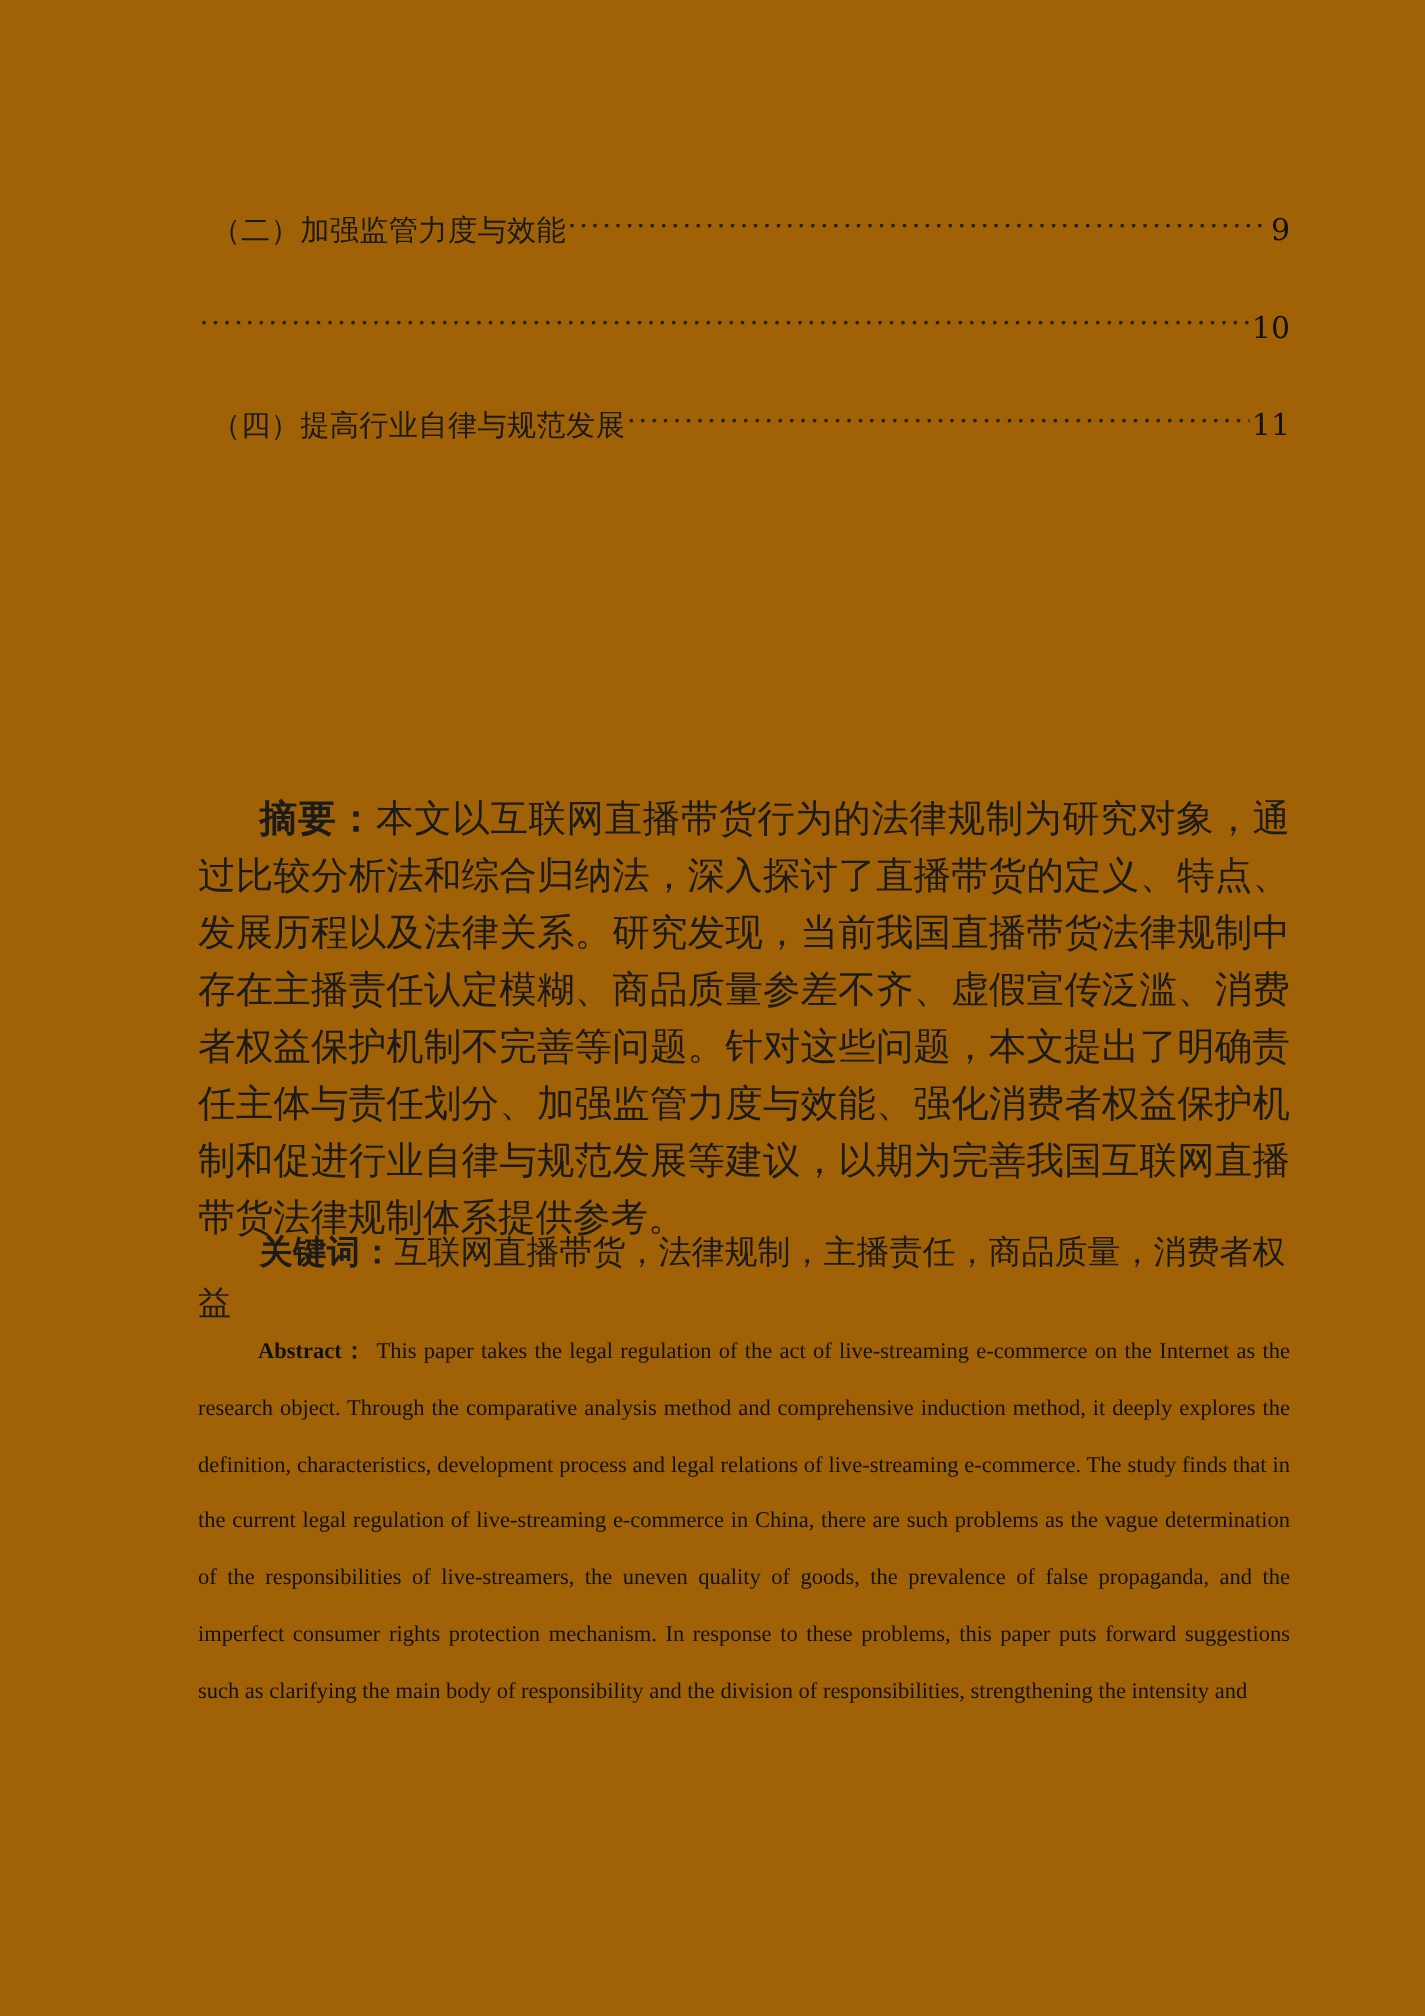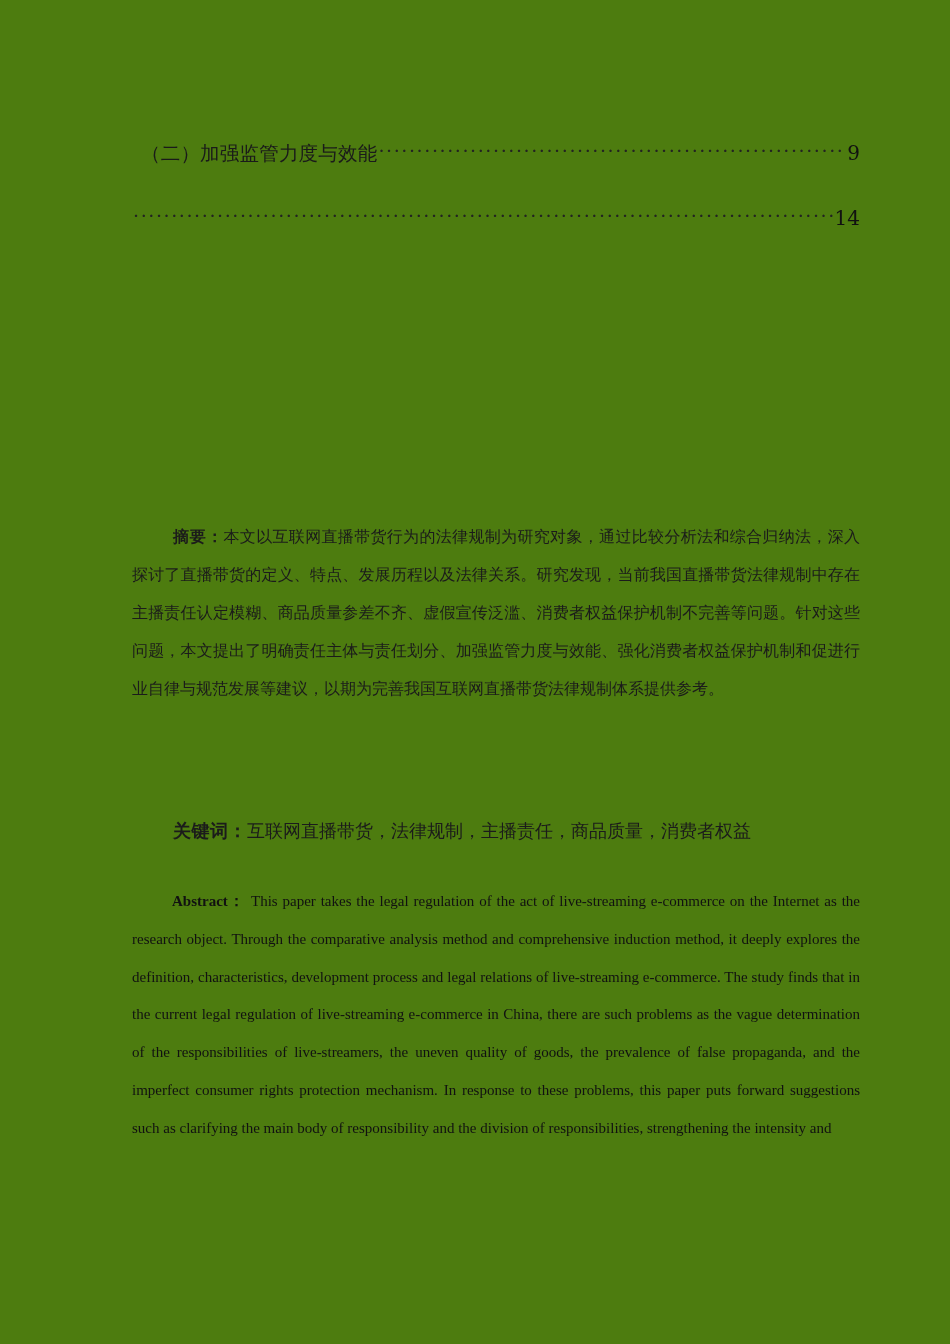--- a/index.html
+++ b/index.html
@@ -17,21 +17,21 @@
     color: #000000;
     -webkit-font-smoothing: antialiased;
   }
 
   .page {
     position: absolute;
     left: 0;
     top: 0;
     width: 950px;
     height: 1344px;
-    background: #4d7c0f;
+    background: #a16207;
   }
 
   
   .toc {
     position: absolute;
     left: 132px;
     top: 138px;
     width: 728px;
   }
 
@@ -82,40 +82,40 @@
     padding-left: 1px;
   }
 
   
   .cn-abstract {
     position: absolute;
     left: 132px;
     top: 502px;
     width: 728px;
     font-family: "DejaVu Serif", "Liberation Serif", serif;
-    font-size: 16px;
+    font-size: 25px;
     line-height: 38px;
     text-align: justify;
     text-justify: inter-ideograph;
     color: #1b1b1b;
     text-indent: 41px;
   }
   .cn-abstract .lead {
     font-weight: bold;
     letter-spacing: 0.5px;
   }
 
   
   .cn-keywords {
     position: absolute;
     left: 132px;
     top: 796px;
     width: 728px;
     font-family: "DejaVu Serif", "Liberation Serif", serif;
-    font-size: 18px;
+    font-size: 22px;
     line-height: 34px;
     color: #1b1b1b;
     text-indent: 41px;
   }
   .cn-keywords .lead {
     font-weight: bold;
     letter-spacing: 0.5px;
   }
 
   
@@ -148,23 +148,28 @@
   <div class="toc">
 
     <div class="toc-entry indent">
       <span class="toc-title">（二）加强监管力度与效能</span>
       <span class="toc-leader"></span>
       <span class="toc-page">9</span>
     </div>
 
     <div class="toc-entry indent">
       <span class="toc-leader"></span>
-      <span class="toc-page">14</span>
+      <span class="toc-page">10</span>
     </div>
 
+    <div class="toc-entry indent">
+      <span class="toc-title">（四）提高行业自律与规范发展</span>
+      <span class="toc-leader"></span>
+      <span class="toc-page">11</span>
+    </div>
 
 
 
   </div>
 
   <p class="cn-abstract"><span class="lead">摘要：</span><span>本文以互联网直播带货行为的法律规制为研究对象，通过比较分析法和综合归纳法，深入探讨了直播带货的定义、特点、发展历程以及法律关系。研究发现，当前我国直播带货法律规制中存在主播责任认定模糊、商品质量参差不齐、虚假宣传泛滥、消费者权益保护机制不完善等问题。针对这些问题，本文提出了明确责任主体与责任划分、加强监管力度与效能、强化消费者权益保护机制和促进行业自律与规范发展等建议，以期为完善我国互联网直播带货法律规制体系提供参考。</span></p>
 
   <p class="cn-keywords"><span class="lead">关键词：</span><span>互联网直播带货，法律规制，主播责任，商品质量，消费者权益</span></p>
 
   <p class="en-abstract"><span class="lead">Abstract：</span><span class="gap"></span><span>This paper takes the legal regulation of the act of live-streaming e-commerce on the Internet as the research object. Through the comparative analysis method and comprehensive induction method, it deeply explores the definition, characteristics, development process and legal relations of live-streaming e-commerce. The study finds that in the current legal regulation of live-streaming e-commerce in China, there are such problems as the vague determination of the responsibilities of live-streamers, the uneven quality of goods, the prevalence of false propaganda, and the imperfect consumer rights protection mechanism. In response to these problems, this paper puts forward suggestions such as clarifying the main body of responsibility and the division of responsibilities, strengthening the intensity and</span></p>

